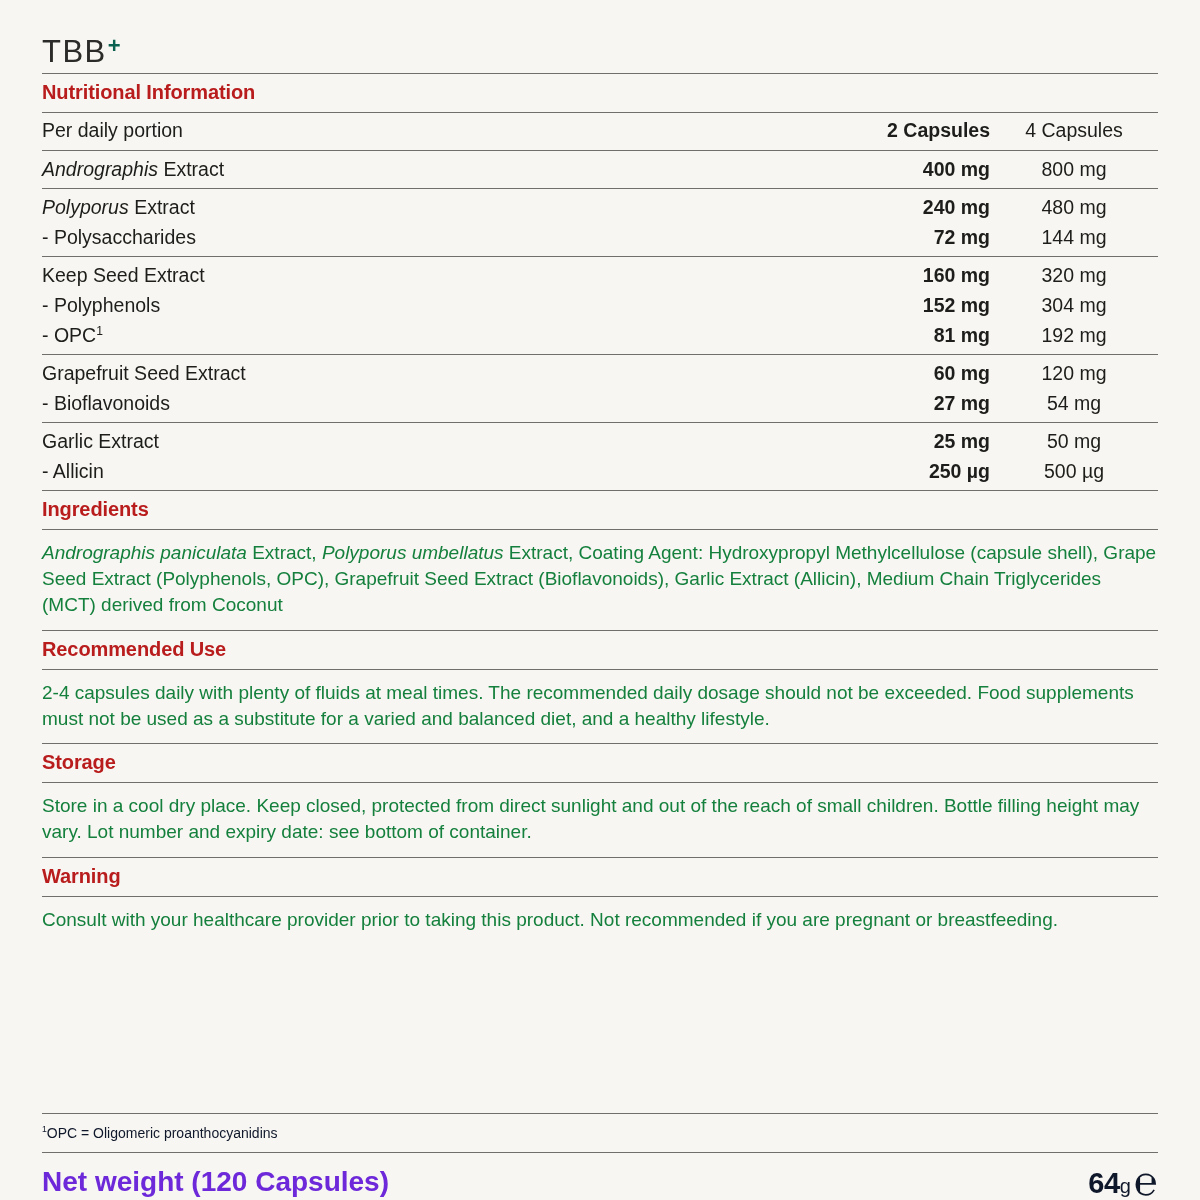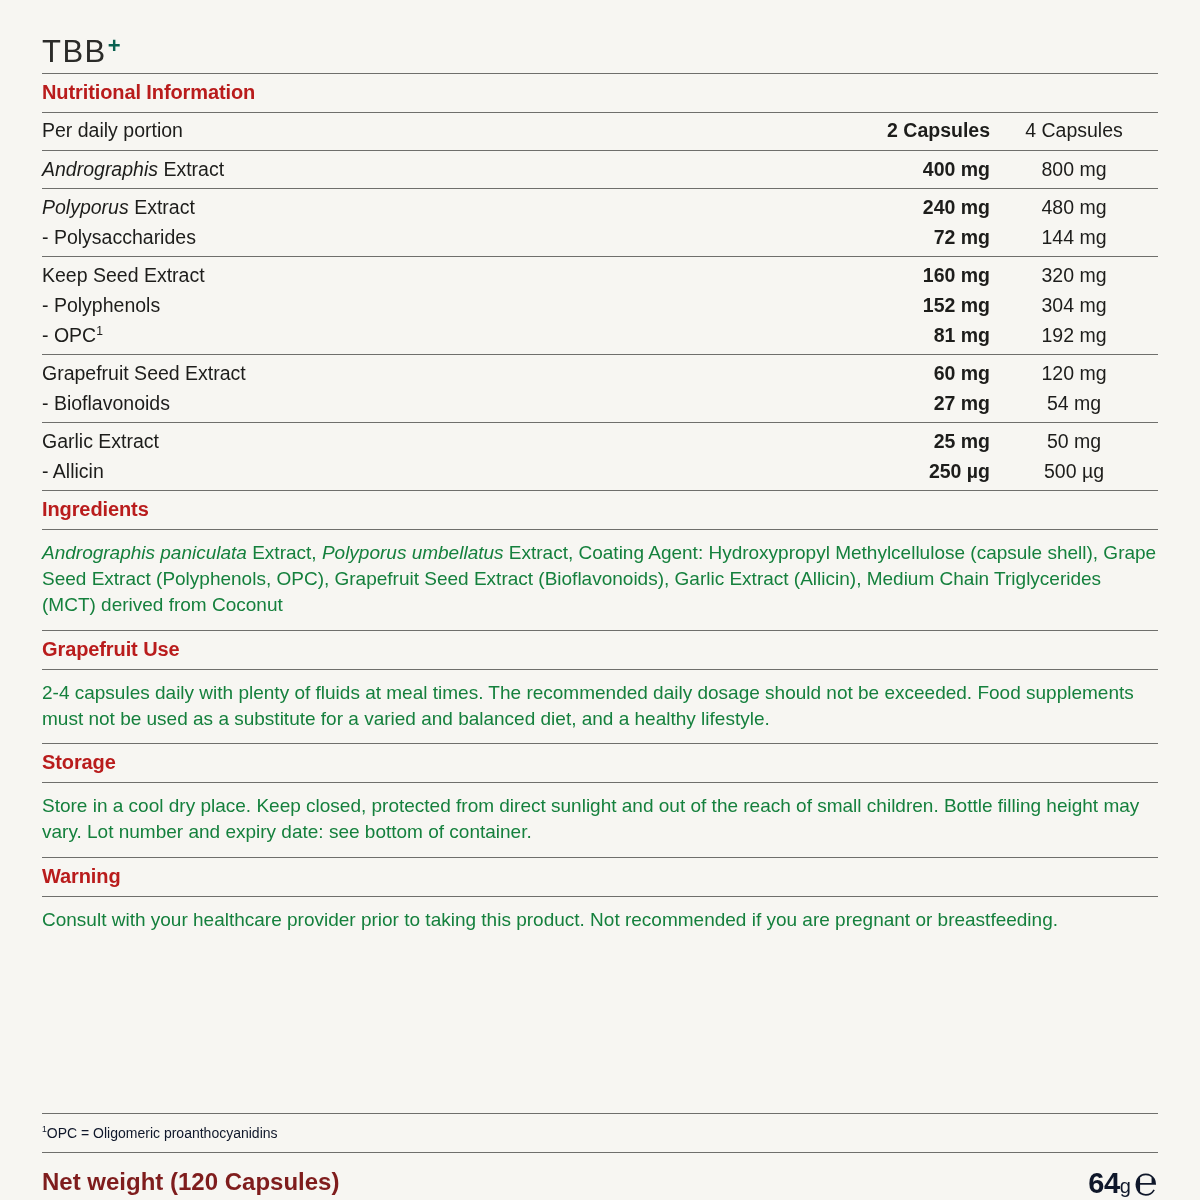--- a/index.html
+++ b/index.html
@@ -110,22 +110,22 @@
   .footnote sup { font-size: 0.62em; }
 
   
   .footer-row {
     display: flex;
     align-items: center;
     justify-content: space-between;
     padding: 10px 0 0 0;
   }
   .net-weight {
-    color: #7f1d1d;
-    font-size: 24px;
+    color: #6d28d9;
+    font-size: 28px;
     font-weight: 700;
   }
   .weight-block {
     display: flex;
     align-items: baseline;
     color: #0f172a;
     justify-content: space-between;
   }
   .weight-num {
     font-size: 29px;
@@ -251,21 +251,21 @@
     </tr>
   </tbody>
     </table>
   <div class="rule"></div>
 
   <div class="sec-head">Ingredients</div>
   <div class="rule"></div>
   <div class="body-text"><span class="italic">Andrographis paniculata</span><span> Extract, </span><span class="italic">Polyporus umbellatus</span><span> Extract, Coating Agent: Hydroxypropyl Methylcellulose (capsule shell), Grape Seed Extract (Polyphenols, OPC), Grapefruit Seed Extract (Bioflavonoids), Garlic Extract (Allicin), Medium Chain Triglycerides (MCT) derived from Coconut</span></div>
   <div class="rule"></div>
 
-  <div class="sec-head">Grapefruit Use</div>
+  <div class="sec-head">Recommended Use</div>
   <div class="rule"></div>
   <div class="body-text">2-4 capsules daily with plenty of fluids at meal times. The recommended daily dosage should not be exceeded. Food supplements must not be used as a substitute for a varied and balanced diet, and a healthy lifestyle.</div>
   <div class="rule"></div>
 
   <div class="sec-head">Storage</div>
   <div class="rule"></div>
   <div class="body-text">Store in a cool dry place. Keep closed, protected from direct sunlight and out of the reach of small children. Bottle filling height may vary. Lot number and expiry date: see bottom of container.</div>
   <div class="rule"></div>
 
   <div class="sec-head">Warning</div>

